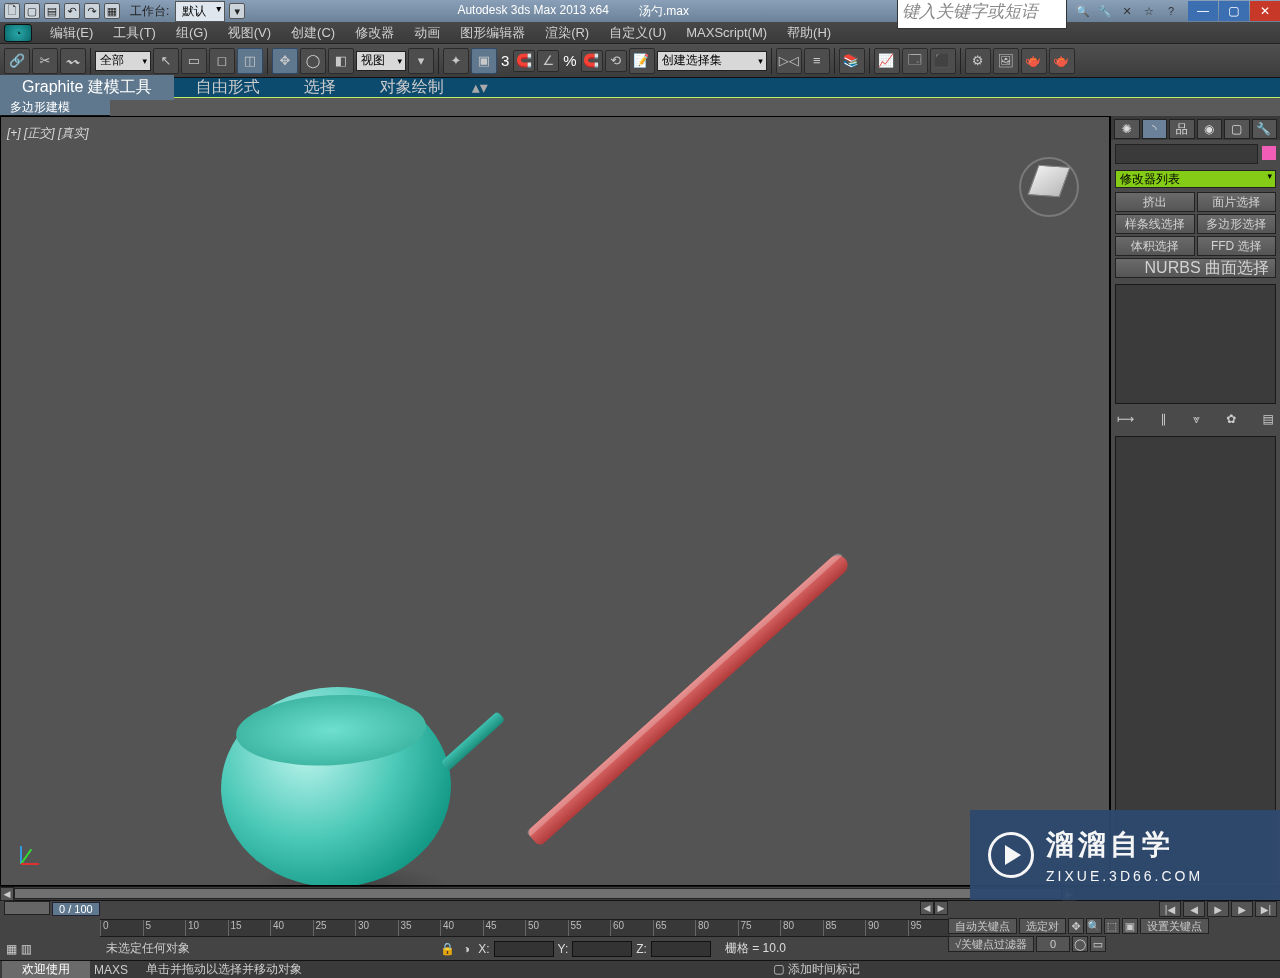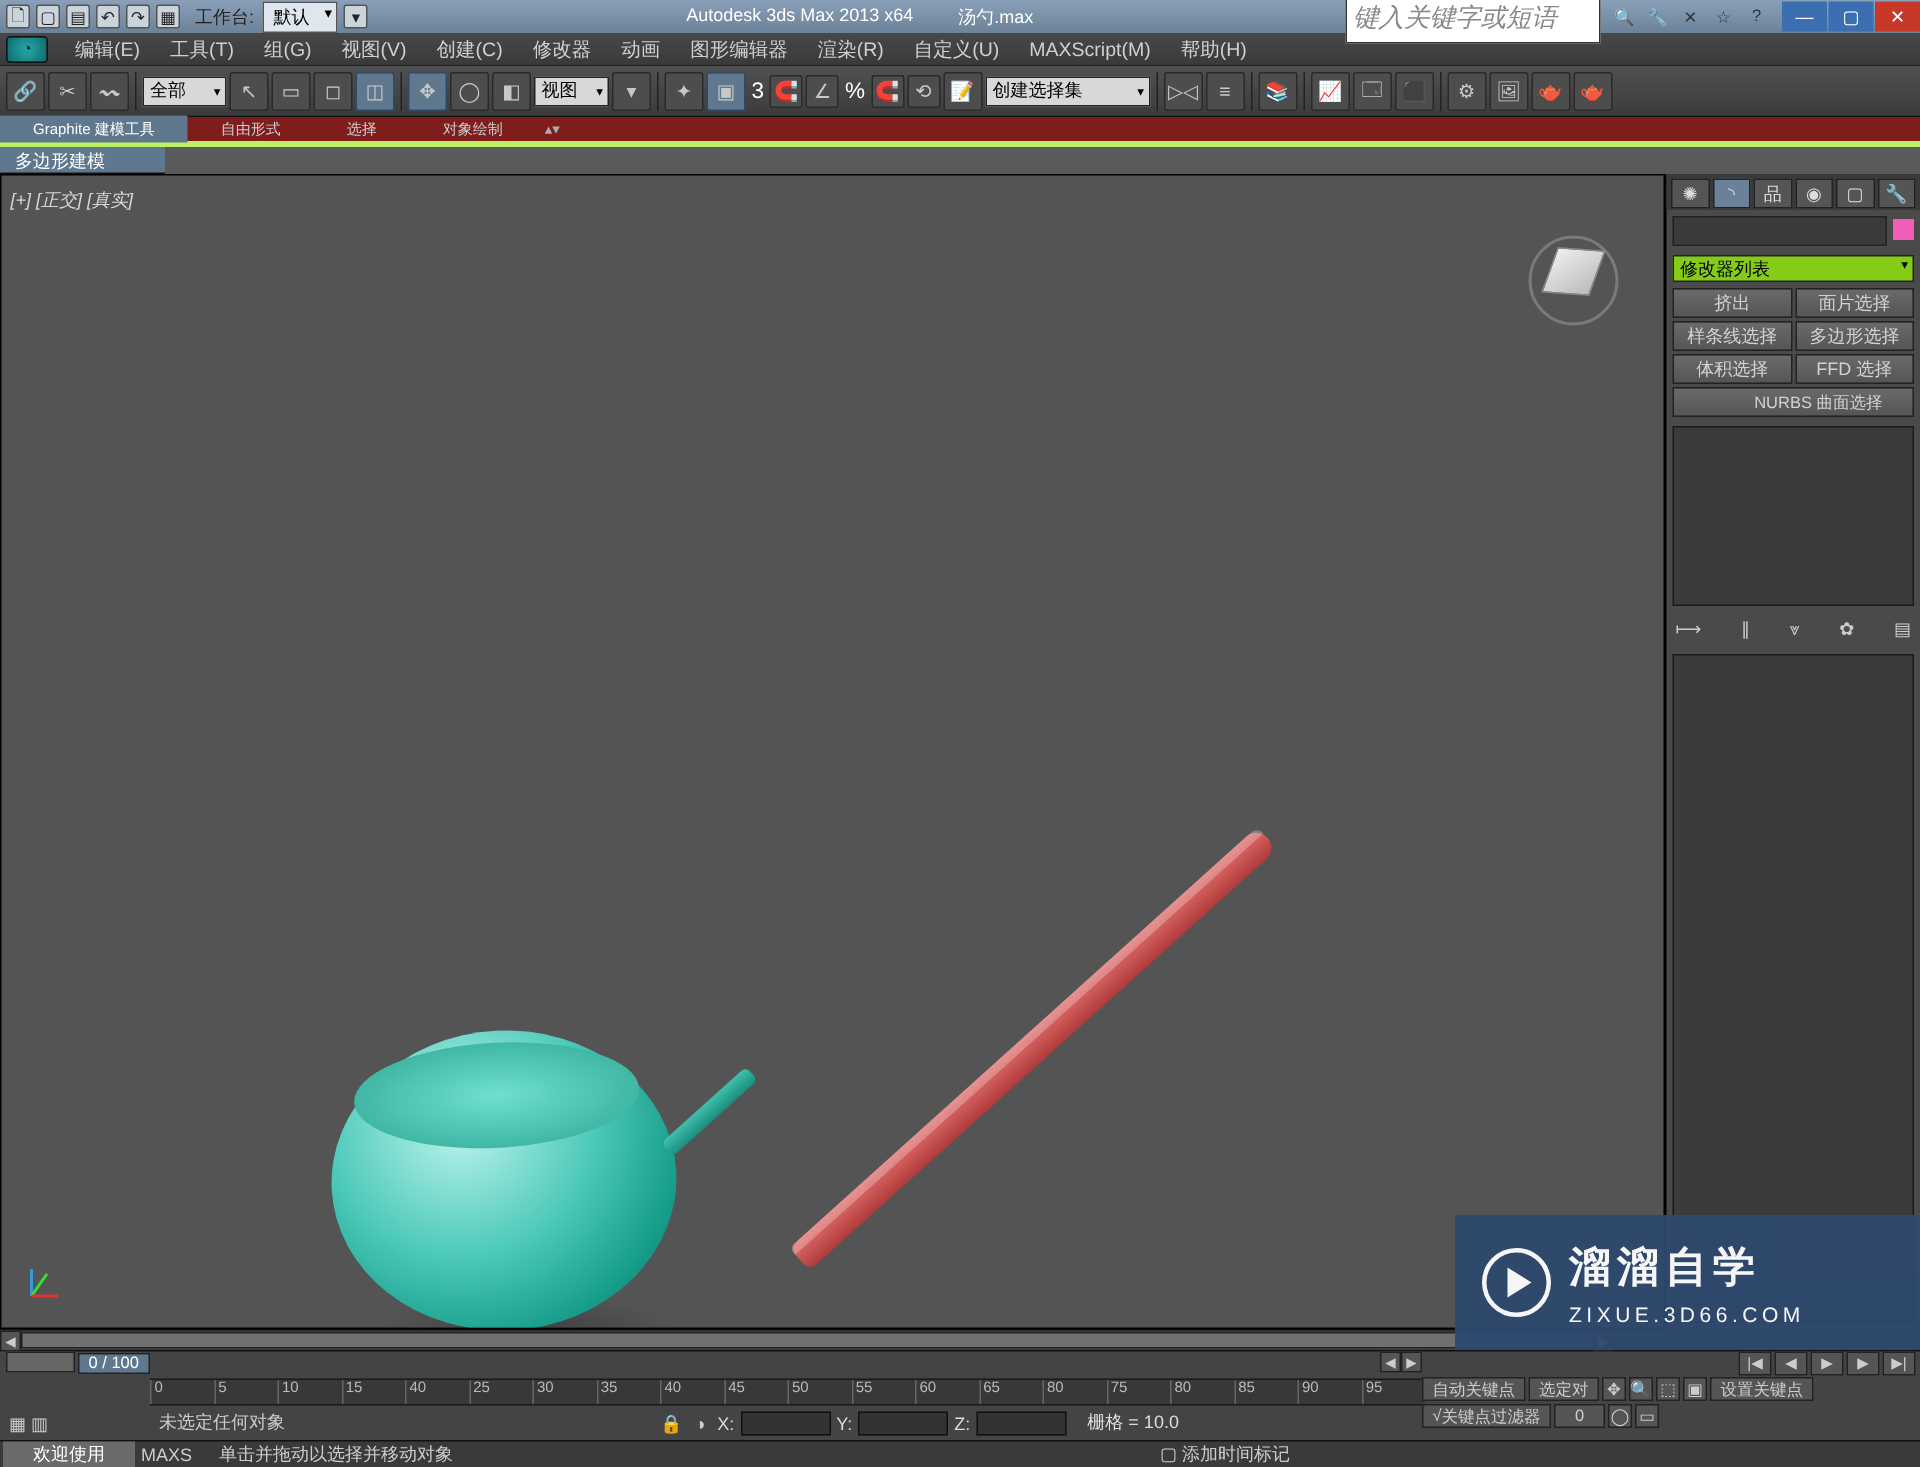--- a/index.html
+++ b/index.html
@@ -29,21 +29,21 @@
 .toolbar { height:34px; background:linear-gradient(#505050,#3c3c3c); border-bottom:1px solid #111; display:flex; align-items:center; padding:0 4px; gap:2px; }
 .tool-btn { width:26px; height:26px; background:#4d4d4d; border:1px solid #2a2a2a; border-radius:2px; display:flex; align-items:center; justify-content:center; color:#c8c8c8; font-size:13px; }
 .tool-btn.active { background:#5f788e; border-color:#2e4a66; }
 .tool-drop { height:20px; background:#d8d8d8; color:#000; font-size:12px; padding:0 16px 0 4px; border:1px solid #222; position:relative; display:flex; align-items:center; }
 .tool-drop:after{content:"▾";position:absolute;right:3px;font-size:9px;}
 .tool-sep { width:1px; height:26px; background:#222; margin:0 2px; }
 .coord-lbl{color:#fff;font-size:15px;margin:0 2px;}
 .snap .tool-btn{width:22px;height:22px;}
 
 
-.ribbon { height:20px; background:#7f1d1d; display:flex; align-items:center; border-bottom:4px solid #bef264; font-size:10px; }
+.ribbon { height:20px; background:#0c4a6e; display:flex; align-items:center; border-bottom:1px solid #bef264; font-size:16px; }
 .ribbon-tab { padding:2px 22px; color:#ccc; }
 .ribbon-tab.active { background:#5f788e; color:#fff; }
 .ribbon-arrow{margin-left:6px;color:#aaa;}
 .ribbon-sub { height:18px; background:#5f788e; color:#fff; font-size:12px; padding:1px 10px; width:110px; border-bottom:1px solid #111; }
 
 
 .main { display:flex; height:calc(100% - 22px - 22px - 34px - 20px - 18px - 92px); }
 .viewport { flex:1; background:#545454; border:1px solid #000; position:relative; overflow:hidden; }
 .vp-label { position:absolute; top:8px; left:6px; color:#d8d8d8; font-size:12px;font-style:italic; }
 .vp-cube { position:absolute; top:40px; right:30px; width:60px; height:60px; }
@@ -69,21 +69,21 @@
 .cmd-tabs { height:24px; display:flex; gap:2px; padding:3px 3px 0; background:#3a3a3a; }
 .cmd-tab { flex:1; height:20px; background:#555; border:1px solid #222; display:flex; align-items:center; justify-content:center; font-size:12px; color:#ddd; }
 .cmd-tab.active{background:#6b819a;}
 .obj-name{height:20px;margin:4px;background:#3a3a3a;border:1px solid #222;}
 .obj-color{width:14px;height:14px;background:#f25db8;margin:6px 4px 0 0;float:right;}
 .mod-row{display:flex;align-items:center;margin:2px 4px;}
 .mod-row .mod-drop{flex:1;height:18px;background:#84cc16;color:#000;font-size:12px;padding:0 14px 0 4px;border:1px solid #222;position:relative;}
 .mod-row .mod-drop:after{content:"▾";position:absolute;right:3px;font-size:9px;}
 .mod-btns{display:flex;flex-wrap:wrap;gap:2px;padding:2px 4px;}
 .mod-btn{flex:1 0 48%;height:20px;background:linear-gradient(#6a6a6a,#555);border:1px solid #222;color:#d2d2d2;font-size:12px;display:flex;align-items:center;justify-content:center;}
-.mod-btn.small{flex:1 0 100%;justify-content:flex-end;padding-right:20px;font-size:11px;}
+.mod-btn.small{flex:1 0 100%;justify-content:flex-end;padding-right:6px;font-size:16px;}
 .mod-stack{height:120px;margin:4px;background:#3b3b3b;border:1px solid #1a1a1a;}
 .stack-tools{height:22px;margin:0 4px;display:flex;gap:6px;align-items:center;justify-content:space-between;padding:0 2px;}
 .stack-tools span{color:#ccc;font-size:12px;}
 .rollout{flex:1;margin:6px 4px 4px;background:#3b3b3b;border:1px solid #1a1a1a;}
 
 
 .hscroll{height:14px;background:#3d3d3d;border-top:1px solid #111;position:relative;}
 .hscroll .thumb{position:absolute;left:14px;top:1px;width:1048px;height:11px;background:#707070;border:1px solid #222;}
 .hscroll .arr{position:absolute;top:0;width:14px;height:14px;background:#555;border:1px solid #222;color:#ccc;font-size:9px;display:flex;align-items:center;justify-content:center;}
 .hscroll .arr.l{left:0;} .hscroll .arr.r{left:1062px;}

